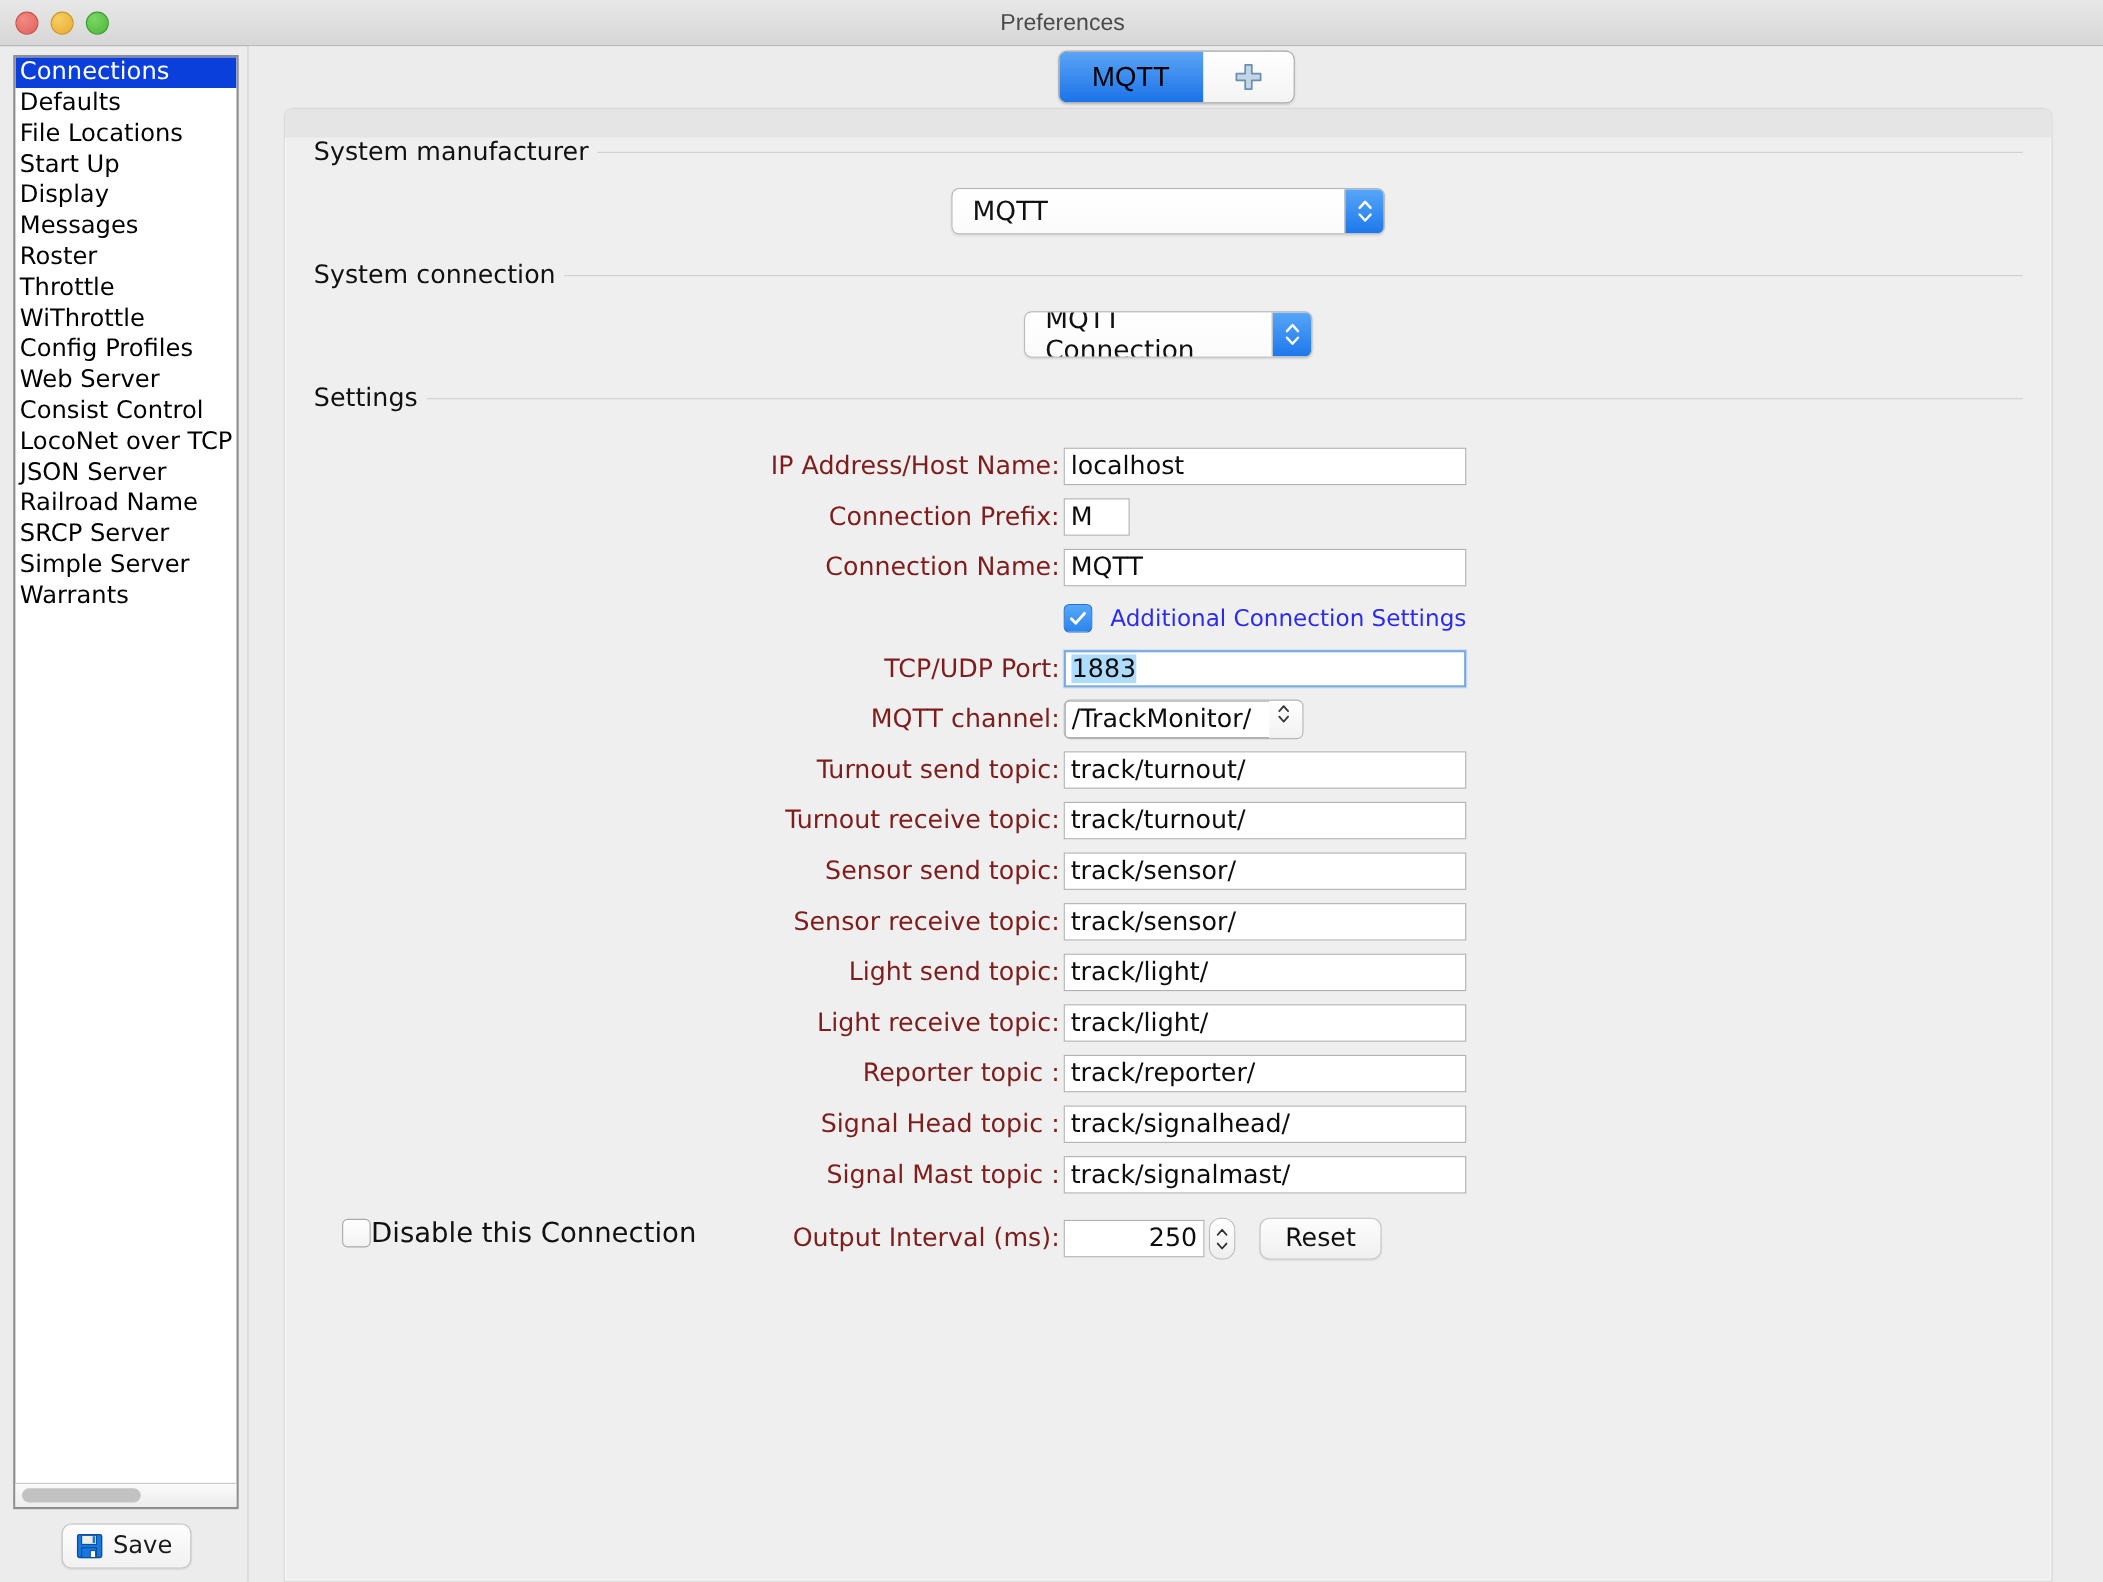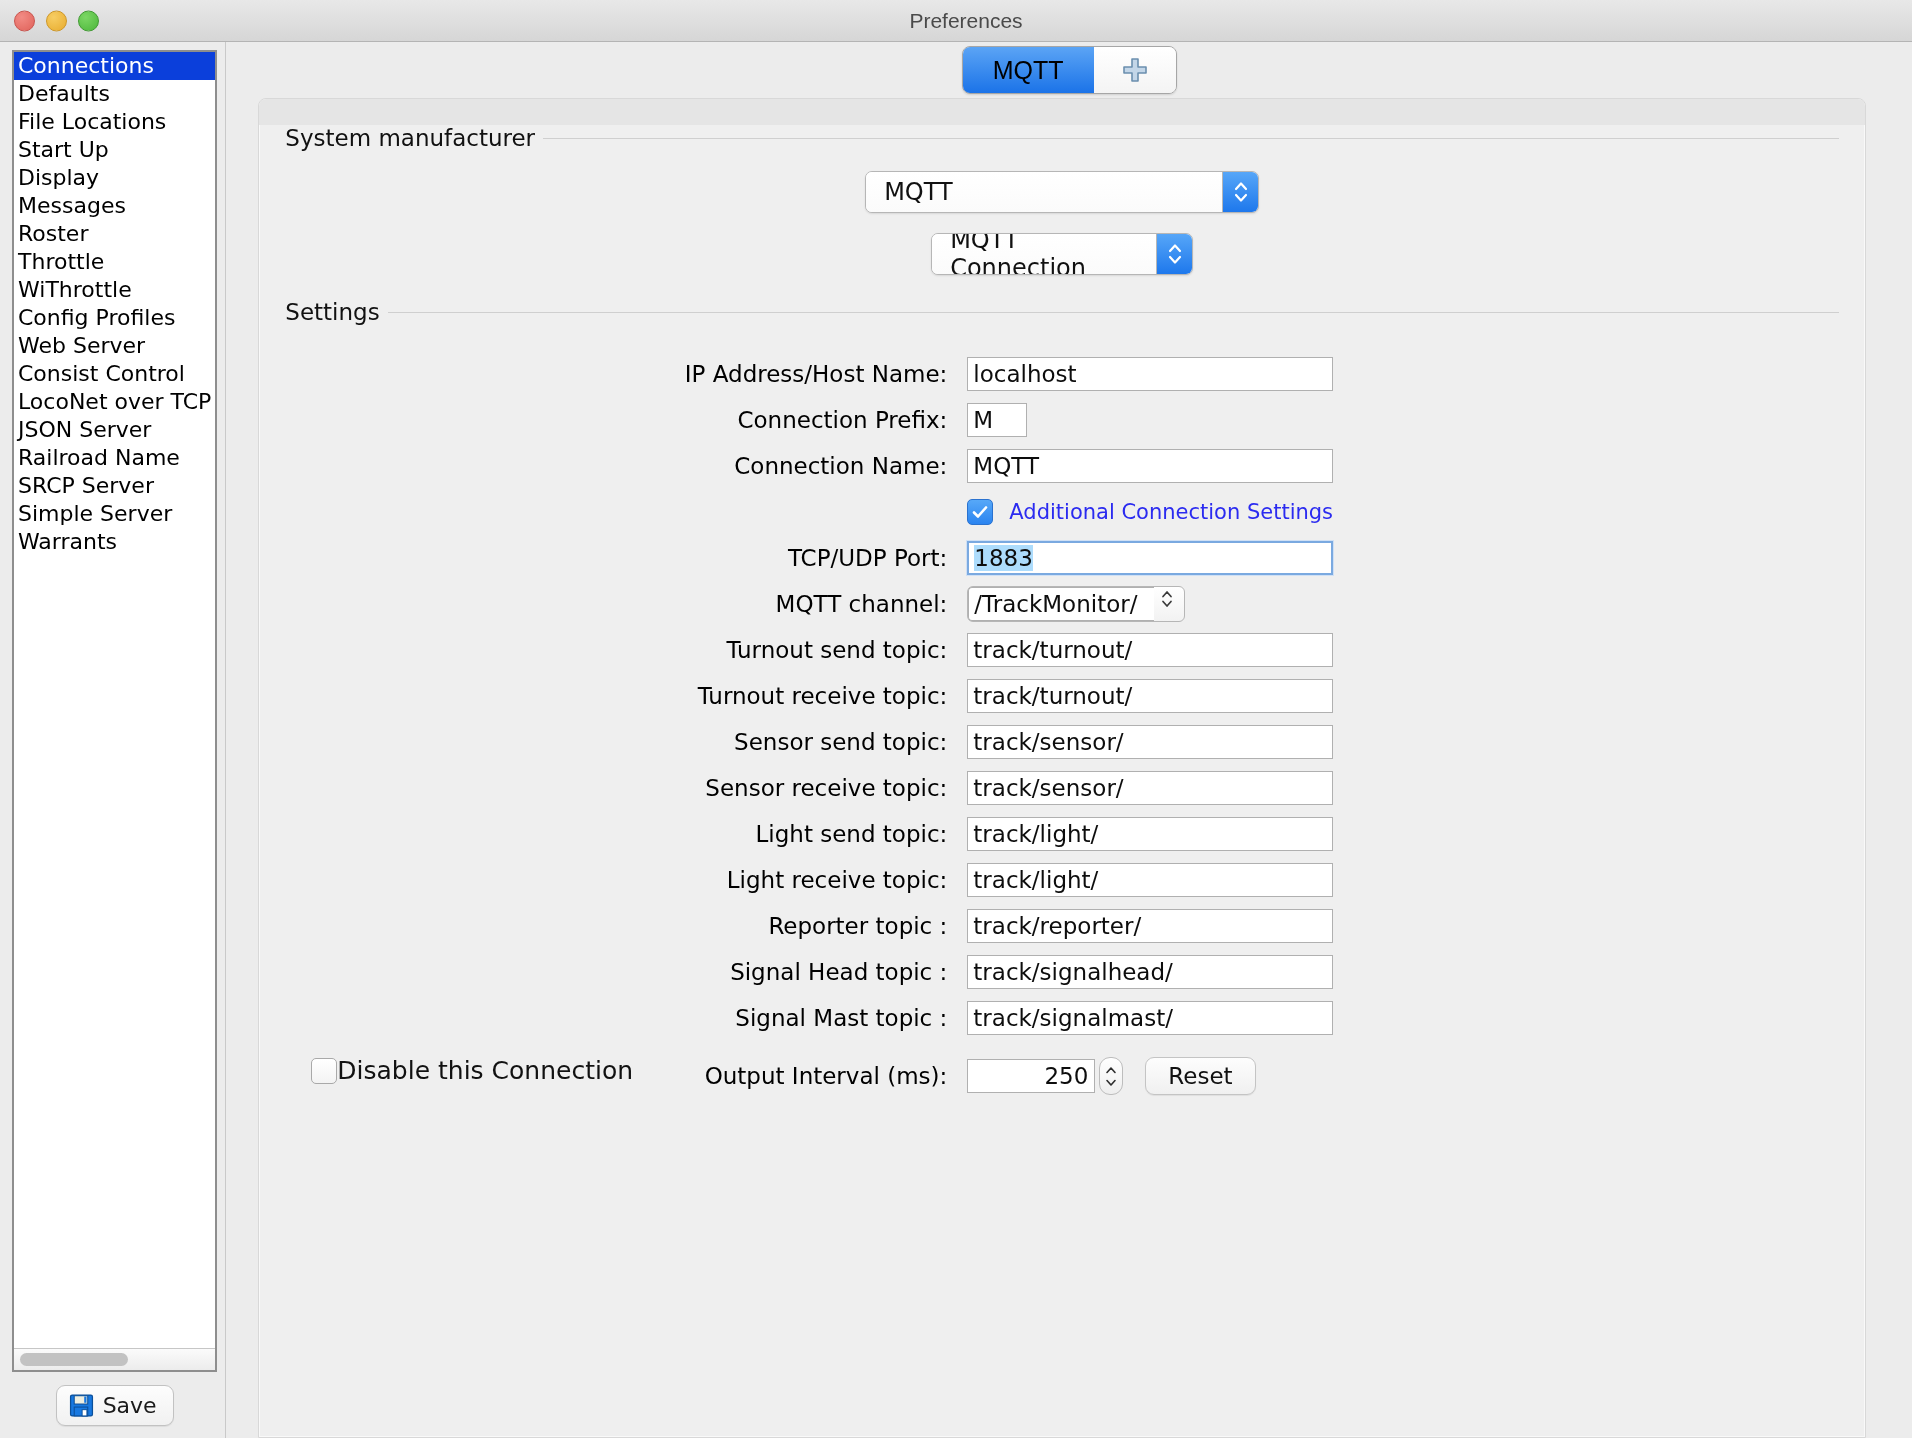--- a/index.html
+++ b/index.html
@@ -182,22 +182,22 @@
   .combo.conn .combo-text { width: 224px; }
 
   
   .form { margin-top: 26px; }
   .frow {
     display: flex; align-items: center;
     height: 46px; margin-bottom: 0;
   }
   .flabel {
     width: 322px; text-align: right;
-    padding-right: 20px;
-    font-size: 23px; color: #000000;
+    padding-right: 4px;
+    font-size: 23px; color: #7f1d1d;
     white-space: nowrap;
   }
   .fspacer { width: 360px; flex: 0 0 360px; }
   .tf {
     height: 34px;
     border: 1px solid #b0b0b0;
     background: #fff;
     font-size: 23px; color: #0d0d0d;
     display: flex; align-items: center;
     padding: 0 5px;
@@ -364,20 +364,24 @@
               <div class="combo-text">MQTT</div>
               <div class="combo-arrow">
                 <svg width="18" height="26" viewBox="0 0 18 26">
                   <path d="M4 10 L9 4.5 L14 10" fill="none" stroke="#fff" stroke-width="2.2" stroke-linecap="round" stroke-linejoin="round"></path>
                   <path d="M4 16 L9 21.5 L14 16" fill="none" stroke="#fff" stroke-width="2.2" stroke-linecap="round" stroke-linejoin="round"></path>
                 </svg>
               </div>
             </div>
           </div>
 
+          <div class="group-head" style="margin-top:24px;">
+            <span class="group-title">System connection</span>
+            <span class="group-rule"></span>
+          </div>
           <div class="center-row" style="margin-top:20px;">
             <div class="combo conn">
               <div class="combo-text">MQTT Connection</div>
               <div class="combo-arrow">
                 <svg width="18" height="26" viewBox="0 0 18 26">
                   <path d="M4 10 L9 4.5 L14 10" fill="none" stroke="#fff" stroke-width="2.2" stroke-linecap="round" stroke-linejoin="round"></path>
                   <path d="M4 16 L9 21.5 L14 16" fill="none" stroke="#fff" stroke-width="2.2" stroke-linecap="round" stroke-linejoin="round"></path>
                 </svg>
               </div>
             </div>

